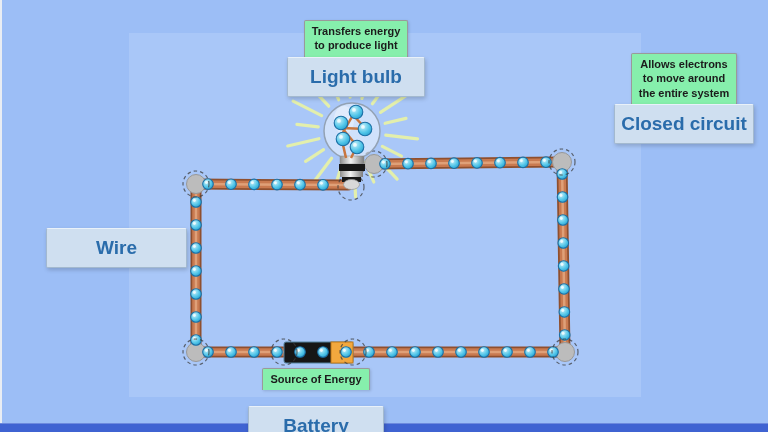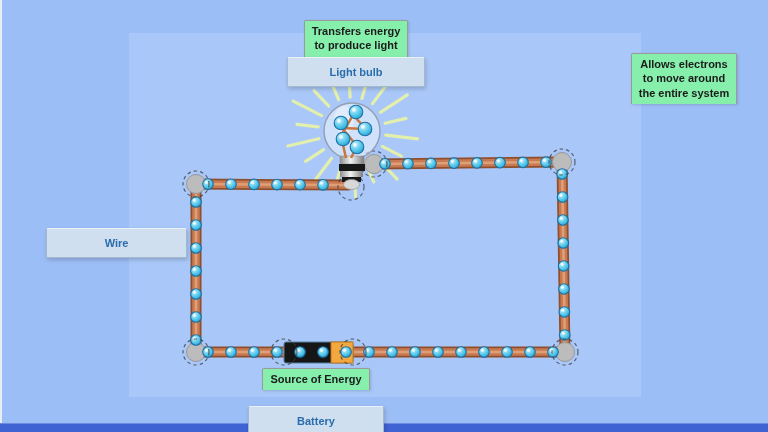--- a/index.html
+++ b/index.html
@@ -37,21 +37,21 @@
     white-space:pre-line;
     border-radius:2px 2px 0 0;
     box-shadow:1px 1px 3px rgba(0,0,0,0.15);
   }
   .callout .term{
     width:100%;box-sizing:border-box;
     background:#cfdff0;
     border:1px solid #a3b9cf;
     border-top:1px solid #e9f1f9;
     color:#2a6cab;
-    font-size:11px;font-weight:bold;
+    font-size:19px;font-weight:bold;
     text-align:center;
     padding:8px 4px;
     border-radius:2px;
     box-shadow:1px 2px 4px rgba(0,0,0,0.18);
   }
   #callout-light-bulb{left:287px;top:20px;width:138px;}
   #callout-closed-circuit{left:614px;top:53px;width:140px;align-items:center;}
   #callout-wire{left:46px;top:228px;width:141px;}
   #callout-battery{left:248px;top:368px;width:136px;gap:16px;}
 </style>
@@ -253,20 +253,21 @@
   <div class="callout" id="callout-light-bulb">
     <div class="desc">Transfers energy
 to produce light</div>
     <div class="term">Light bulb</div>
   </div>
 
   <div class="callout" id="callout-closed-circuit">
     <div class="desc">Allows electrons
 to move around
 the entire system</div>
+    <div class="term">Closed circuit</div>
   </div>
 
   <div class="callout" id="callout-wire">
     <div class="term">Wire</div>
   </div>
 
   <div class="callout" id="callout-battery">
     <div class="desc">Source of Energy</div>
     <div class="term">Battery</div>
   </div>

